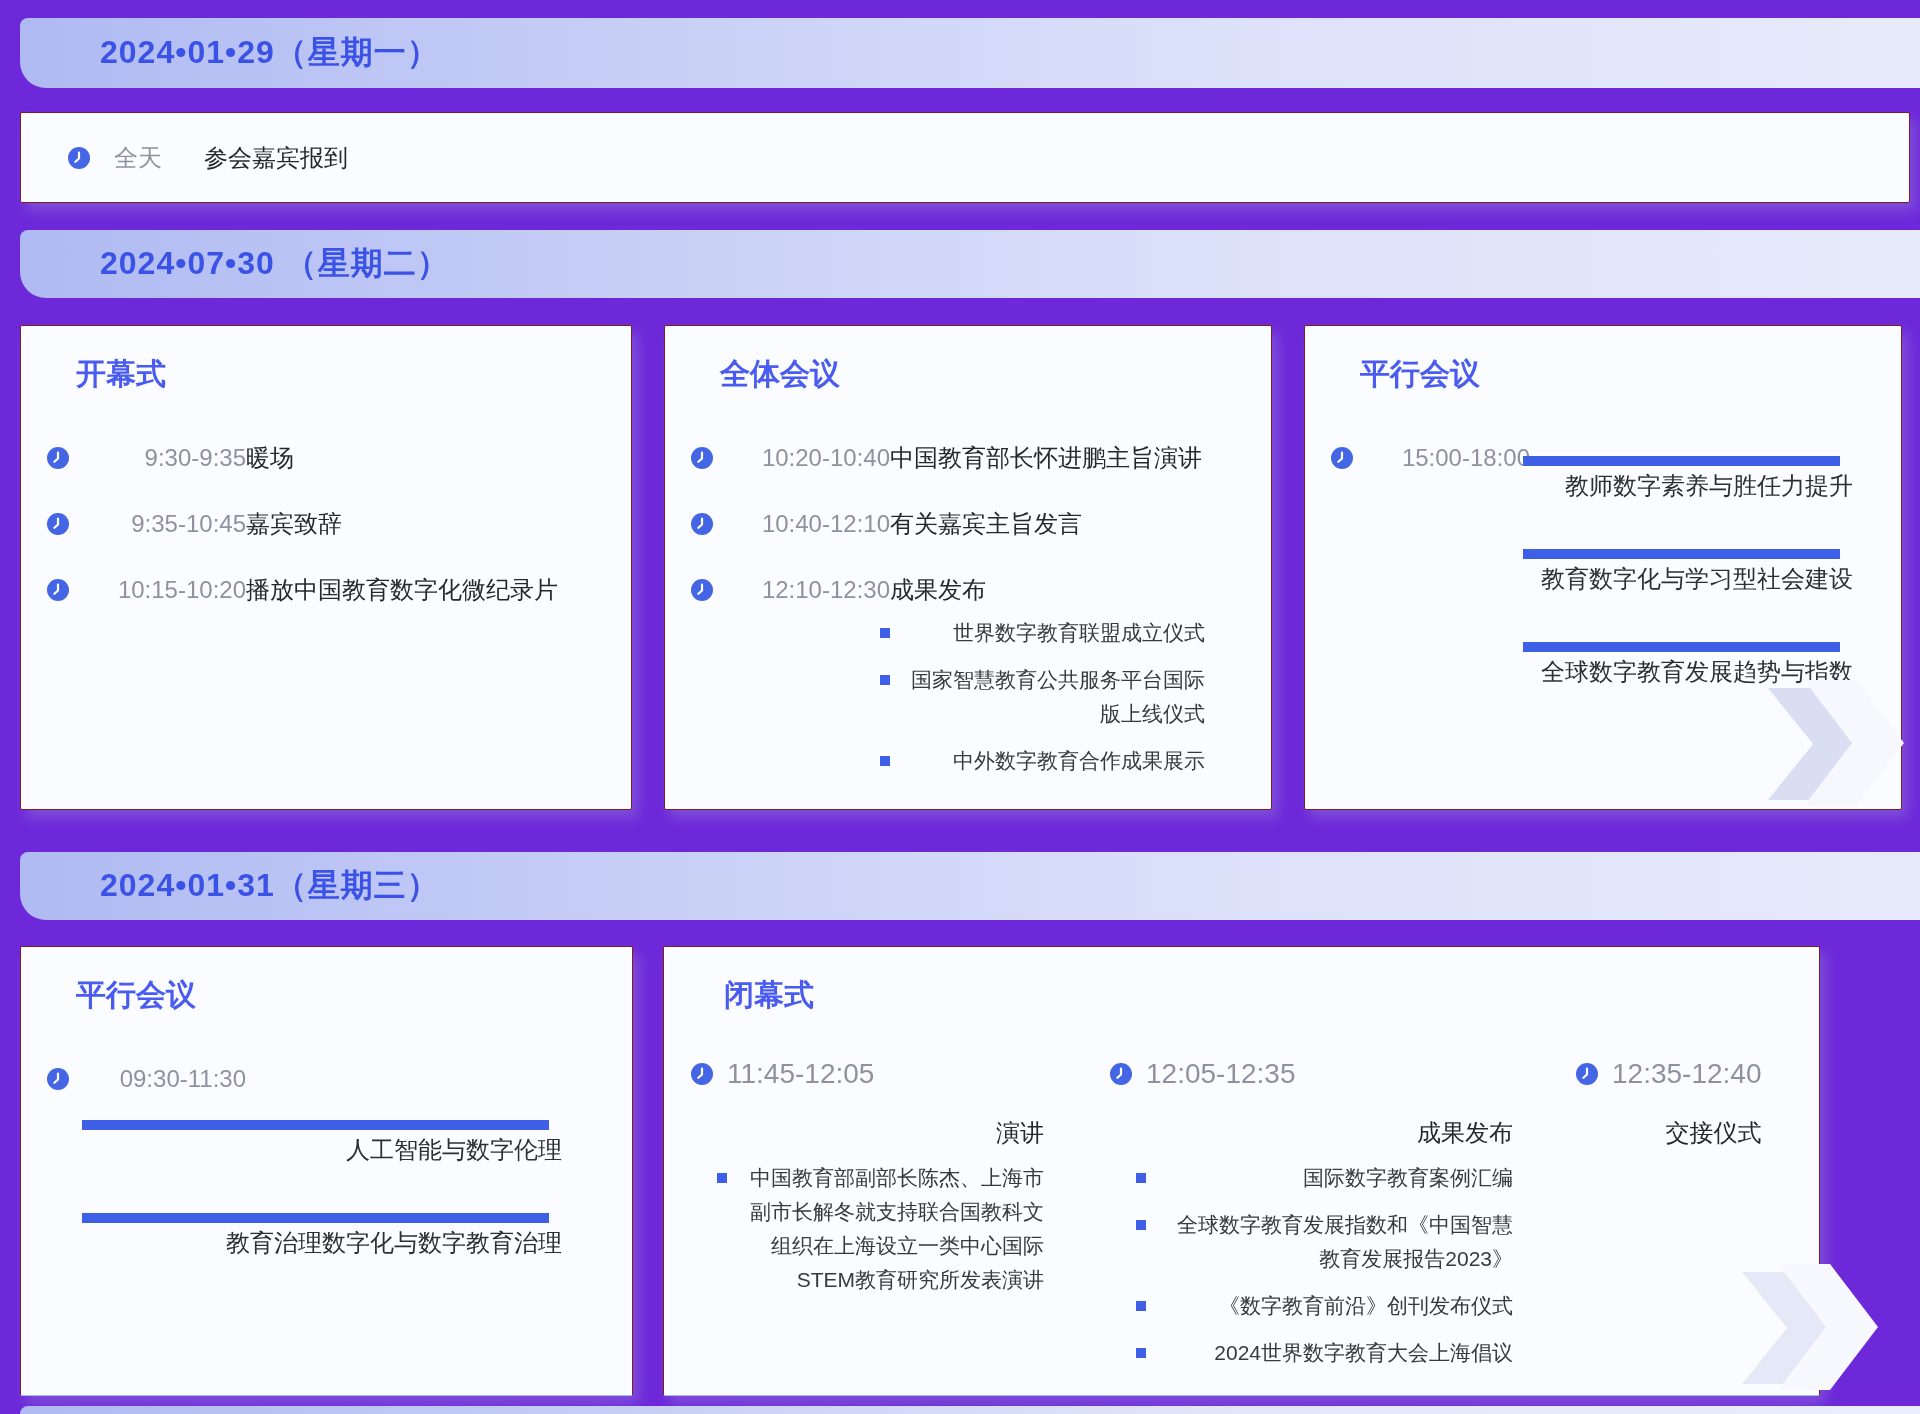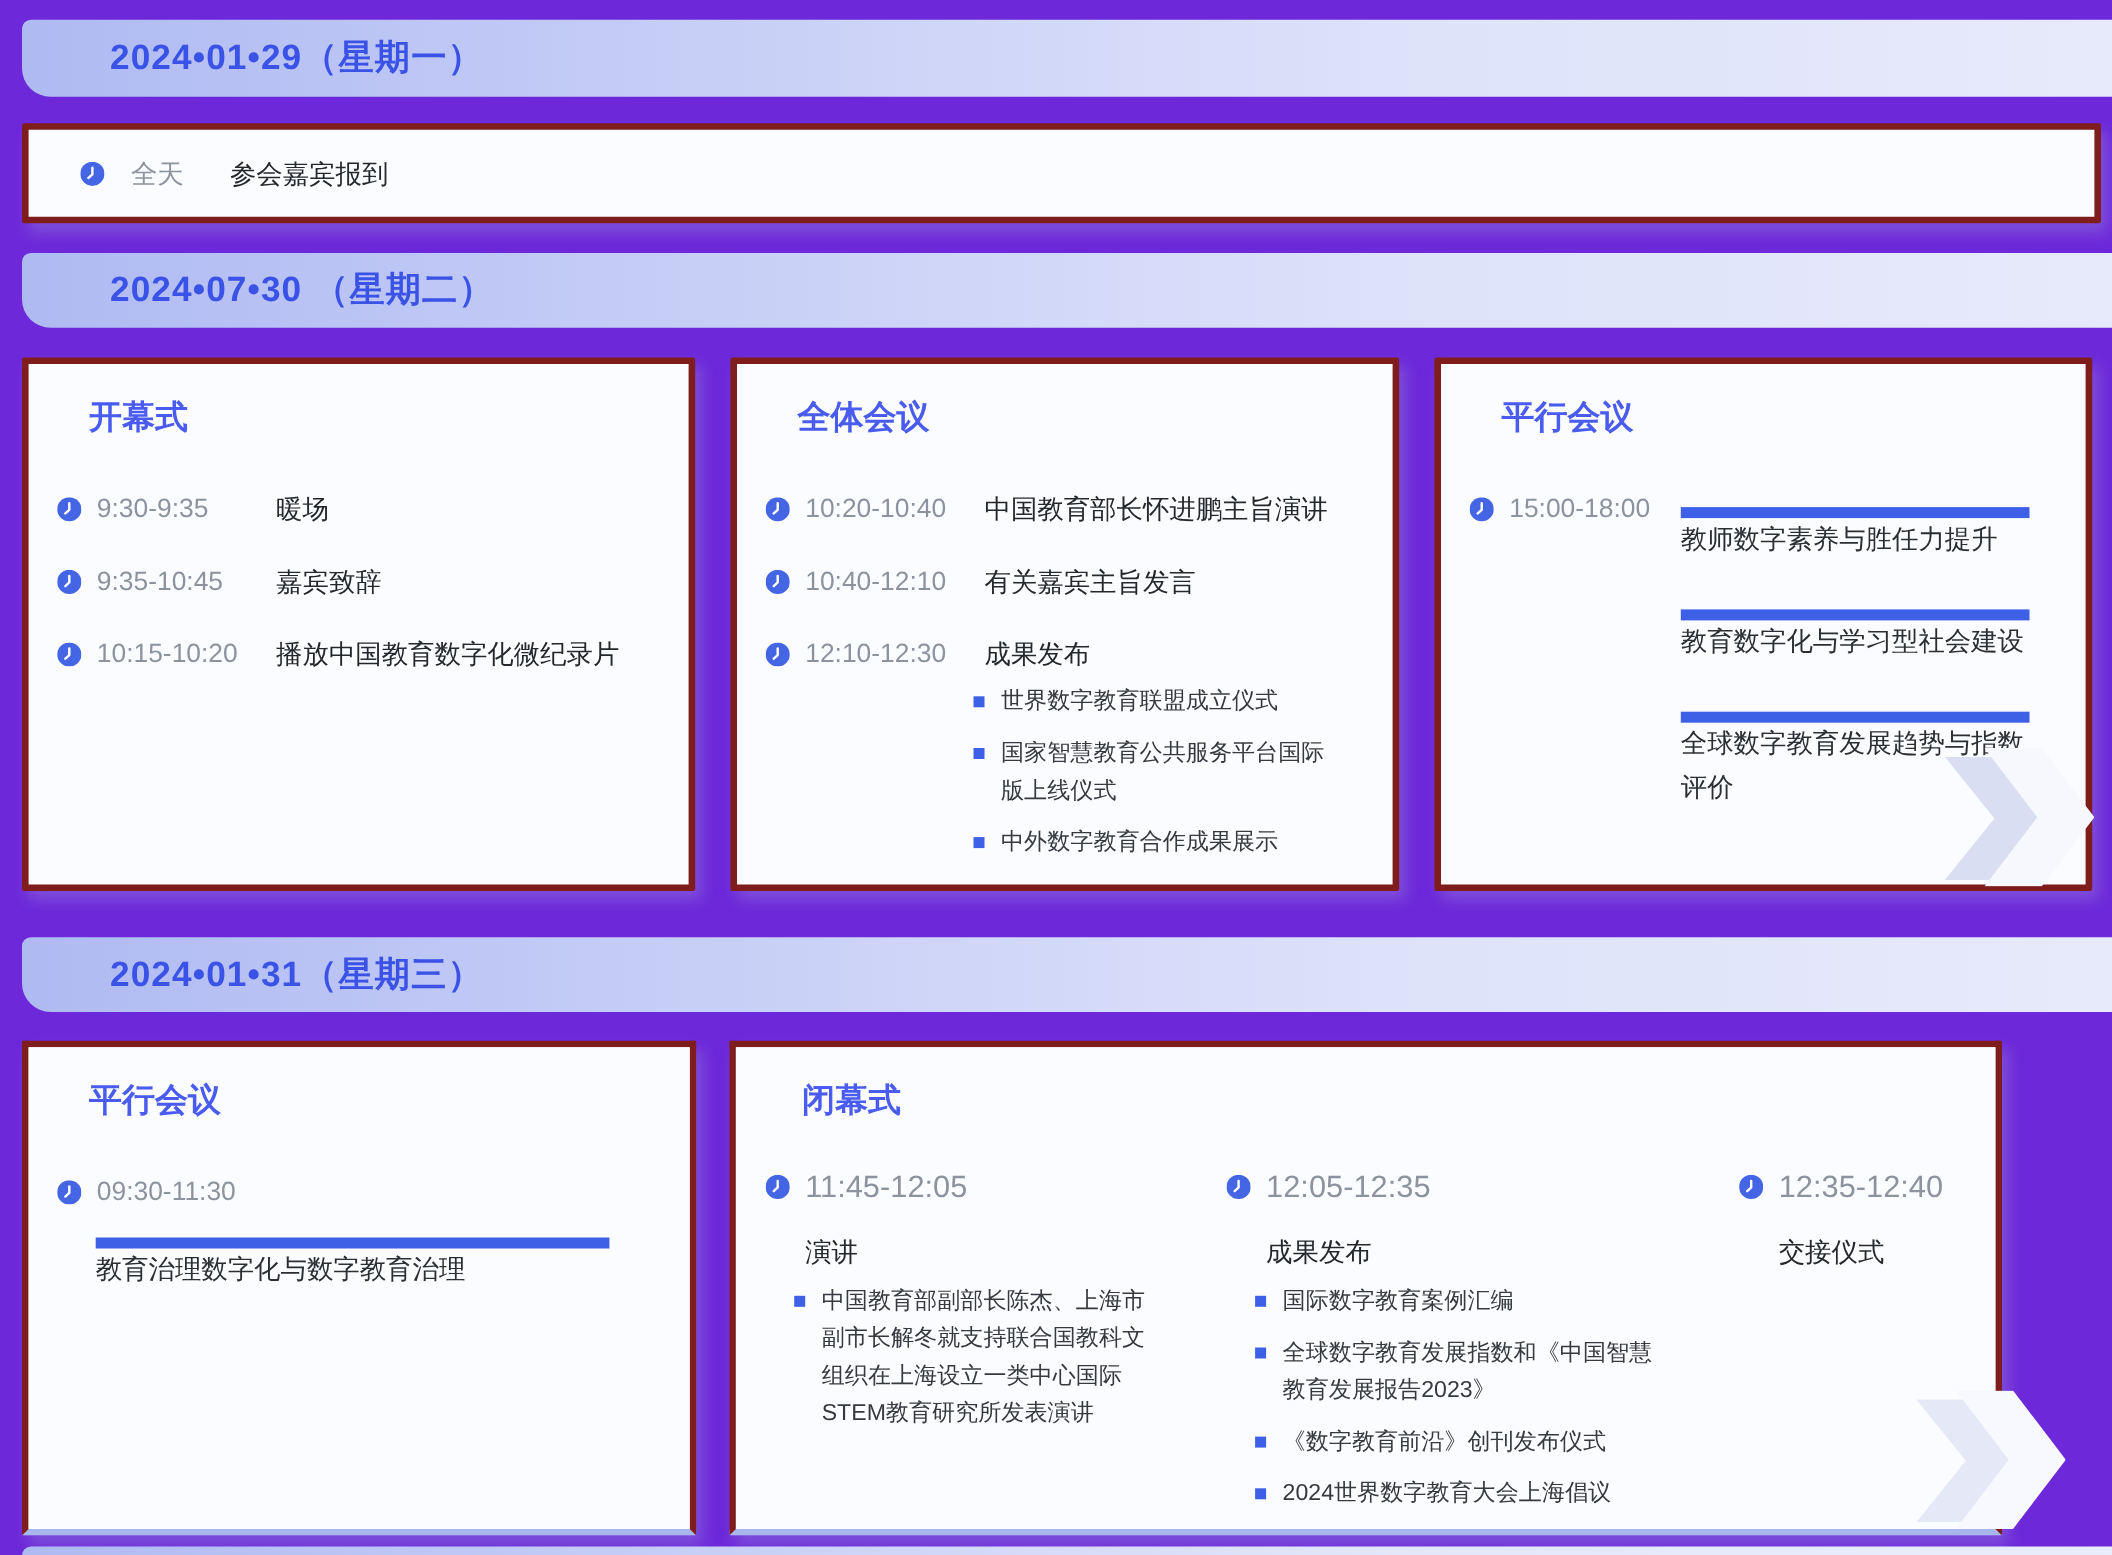--- a/index.html
+++ b/index.html
@@ -8,22 +8,22 @@
   
   .banner{position:absolute;left:20px;right:0;height:68px;
           border-radius:8px 0 0 26px;
           background:linear-gradient(90deg,#afbaf2 0%,#c5cdf6 30%,#dde2fa 65%,#e7eafa 100%);
           display:flex;align-items:center;padding-left:80px;box-sizing:border-box;}
   .banner .date{font-size:32px;font-weight:bold;color:#3b52e6;letter-spacing:1px;}
   #banner1{top:18px;height:70px;}
   #banner2{top:230px;}
   #banner3{top:852px;}
   
-  .card{position:absolute;background:#fbfcff;border:6px solid #7f1d1d;border-radius:2px;
-        box-sizing:border-box;box-shadow:6px 8px 14px rgba(173,183,222,0.28);}
+  .card{position:absolute;background:#fbfcff;border:1px solid #7f1d1d;border-radius:2px;
+        box-sizing:border-box;box-shadow:6px 8px 14px rgba(173,183,222,0.28);text-align:right;}
   #allday-card{left:20px;top:112px;width:1890px;height:91px;display:flex;align-items:center;padding-left:47px;}
   #allday-card .time{margin-left:24px;font-size:24px;color:#8d939e;}
   #allday-card .label{margin-left:42px;font-size:24px;color:#24272c;font-weight:500;}
   #card-opening  {left:20px;  top:325px;width:612px; height:485px;}
   #card-plenary  {left:664px; top:325px;width:608px; height:485px;}
   #card-parallel1{left:1304px;top:325px;width:598px; height:485px;}
   #card-parallel2{left:20px;  top:946px;width:613px; height:450px;border-bottom-color:#a9b6ec;}
   #card-closing  {left:663px; top:946px;width:1157px;height:450px;border-bottom-color:#a9b6ec;}
   .card-title{position:absolute;left:55px;top:28px;font-size:30px;font-weight:bold;color:#4a5cf0;}
   #card-closing .card-title{left:60px;}
@@ -204,20 +204,24 @@
         <svg class="clock" width="22" height="22" viewBox="0 0 22 22">
             <circle cx="11" cy="11" r="11" fill="#4466e4"></circle>
             <path d="M11 5.5 V11.5 L7.4 14.8" stroke="#ffffff" stroke-width="2.2" fill="none" stroke-linecap="round" stroke-linejoin="round"></path>
           </svg>
         <span class="time">09:30-11:30</span>
       </div>
     </div>
     <div class="bullets-lg" id="parallel2-bullets">
       <div class="bullet-item">
         <span class="sq"></span>
+        <span class="btxt">人工智能与数字伦理</span>
+      </div>
+      <div class="bullet-item">
+        <span class="sq"></span>
         <span class="btxt">教育治理数字化与数字教育治理</span>
       </div>
     </div>
   </div>
 
   <div class="card" id="card-closing">
     <div class="card-title">闭幕式</div>
 
     <div class="closing-col" id="closing-col1">
       <div class="col-time">

